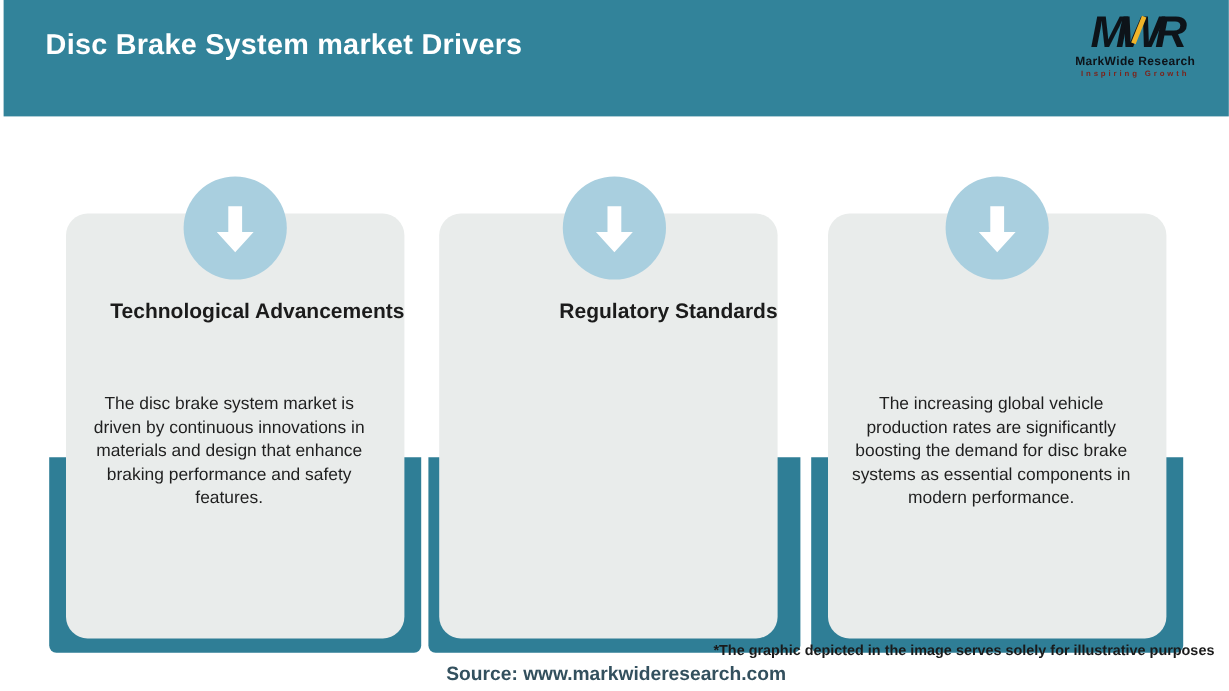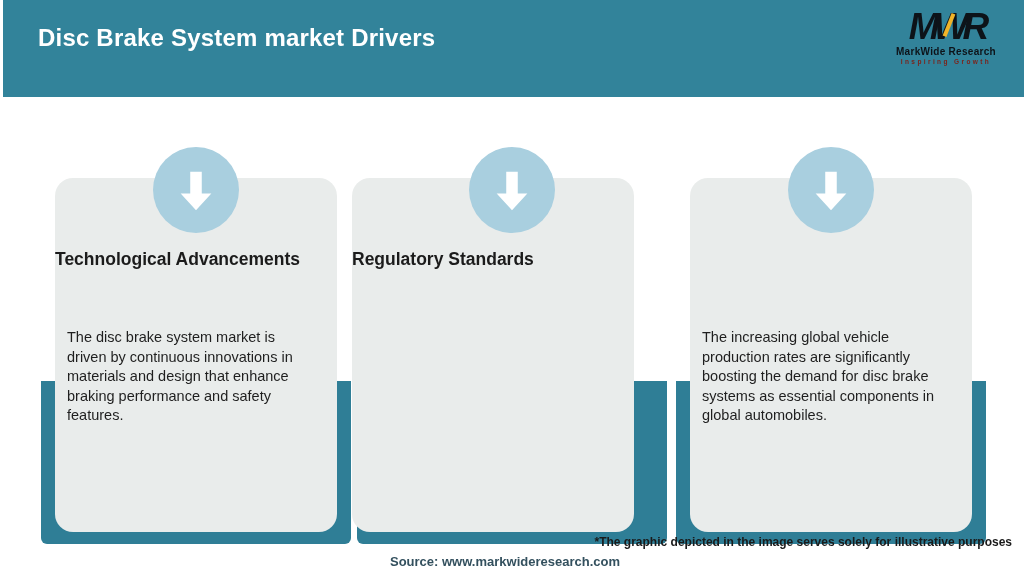--- a/index.html
+++ b/index.html
@@ -57,49 +57,49 @@
   .shadow-1 { left:41px; }
   .shadow-2 { left:357px; }
   .shadow-3 { left:676px; }
 
   .card {
     position:absolute; top:178px; height:354px; width:282px;
     background:#e9eceb;
     border-radius:18px;
   }
   .card-1 { left:55px; }
-  .card-2 { left:352px; }
+  .card-2 { left:366px; }
   .card-3 { left:690px; }
 
   .circle {
     position:absolute; top:147px; width:86px; height:86px;
     border-radius:50%; background:#a9cfdf;
     display:flex; align-items:center; justify-content:center;
   }
   .circle-1 { left:153px; }
   .circle-2 { left:469px; }
   .circle-3 { left:788px; }
   .circle svg { width:48px; height:58px; margin-top:2px; }
 
   .card-title {
     position:absolute; top:71px; left:0; right:0;
-    text-align:left;
+    text-align:right;
     font-size:17.5px; font-weight:bold; color:#1b1b1b;
   }
   .card-body {
     position:absolute; top:150px; left:12px; right:22px;
     font-size:14.5px; line-height:19.5px; color:#1f1f1f;
-    text-align:left;
+    text-align:center;
   }
 
   
   .footer-source {
     position:absolute; left:355px; width:300px; top:554px;
-    text-align:center;
-    font-size:13px; font-weight:bold; color:#33505e;
+    text-align:right;
+    font-size:16px; font-weight:bold; color:#33505e;
   }
   .footer-disclaimer {
     position:absolute; right:12px; top:535px;
     font-size:12px; color:#1a1a1a;font-weight:bold;
   }
 </style>
 </head>
 <body>
 
 <div class="header">
@@ -119,21 +119,21 @@
 <div class="shadow shadow-3"></div>
 
 <div class="card card-1">
   <div class="card-title">Technological Advancements</div>
   <div class="card-body">The disc brake system market is driven by continuous innovations in materials and design that enhance braking performance and safety features.</div>
 </div>
 <div class="card card-2">
   <div class="card-title">Regulatory Standards</div>
 </div>
 <div class="card card-3">
-  <div class="card-body">The increasing global vehicle production rates are significantly boosting the demand for disc brake systems as essential components in global automobiles.</div>
+  <div class="card-body">The increasing global vehicle production rates are significantly boosting the demand for disc brake systems as essential components in modern performance.</div>
 </div>
 
 <div class="circle circle-1">
   <svg viewBox="0 0 100 100">
       <path d="M38 10 h24 v45 h20 L50 90 18 55 h20 z" fill="#ffffff"></path>
     </svg>
 </div>
 <div class="circle circle-2">
   <svg viewBox="0 0 100 100">
       <path d="M38 10 h24 v45 h20 L50 90 18 55 h20 z" fill="#ffffff"></path>

